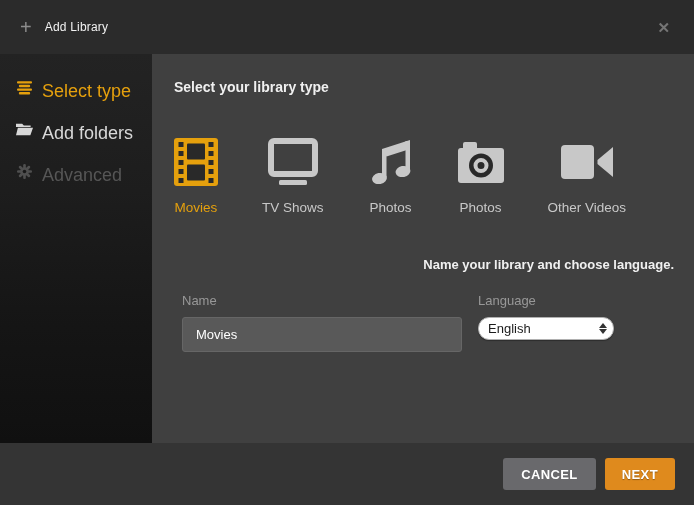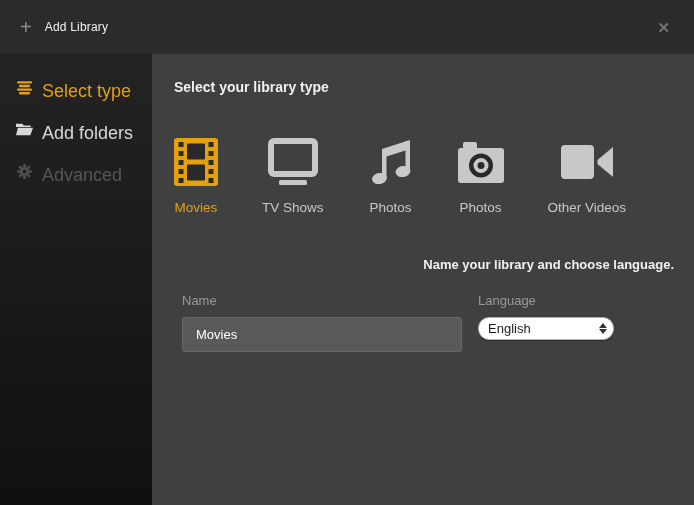--- a/index.html
+++ b/index.html
@@ -208,13 +208,17 @@
             <span class="sel-arrows">
               <span class="up"></span>
                 <span class="down"></span>
             </span>
           </div>
         </div>
       </div>
     </div>
   </div>
 
+  <div class="ftr">
+    <button class="btn cancel">CANCEL</button>
+    <button class="btn next">NEXT</button>
+  </div>
 </div>
 
 </body></html>

